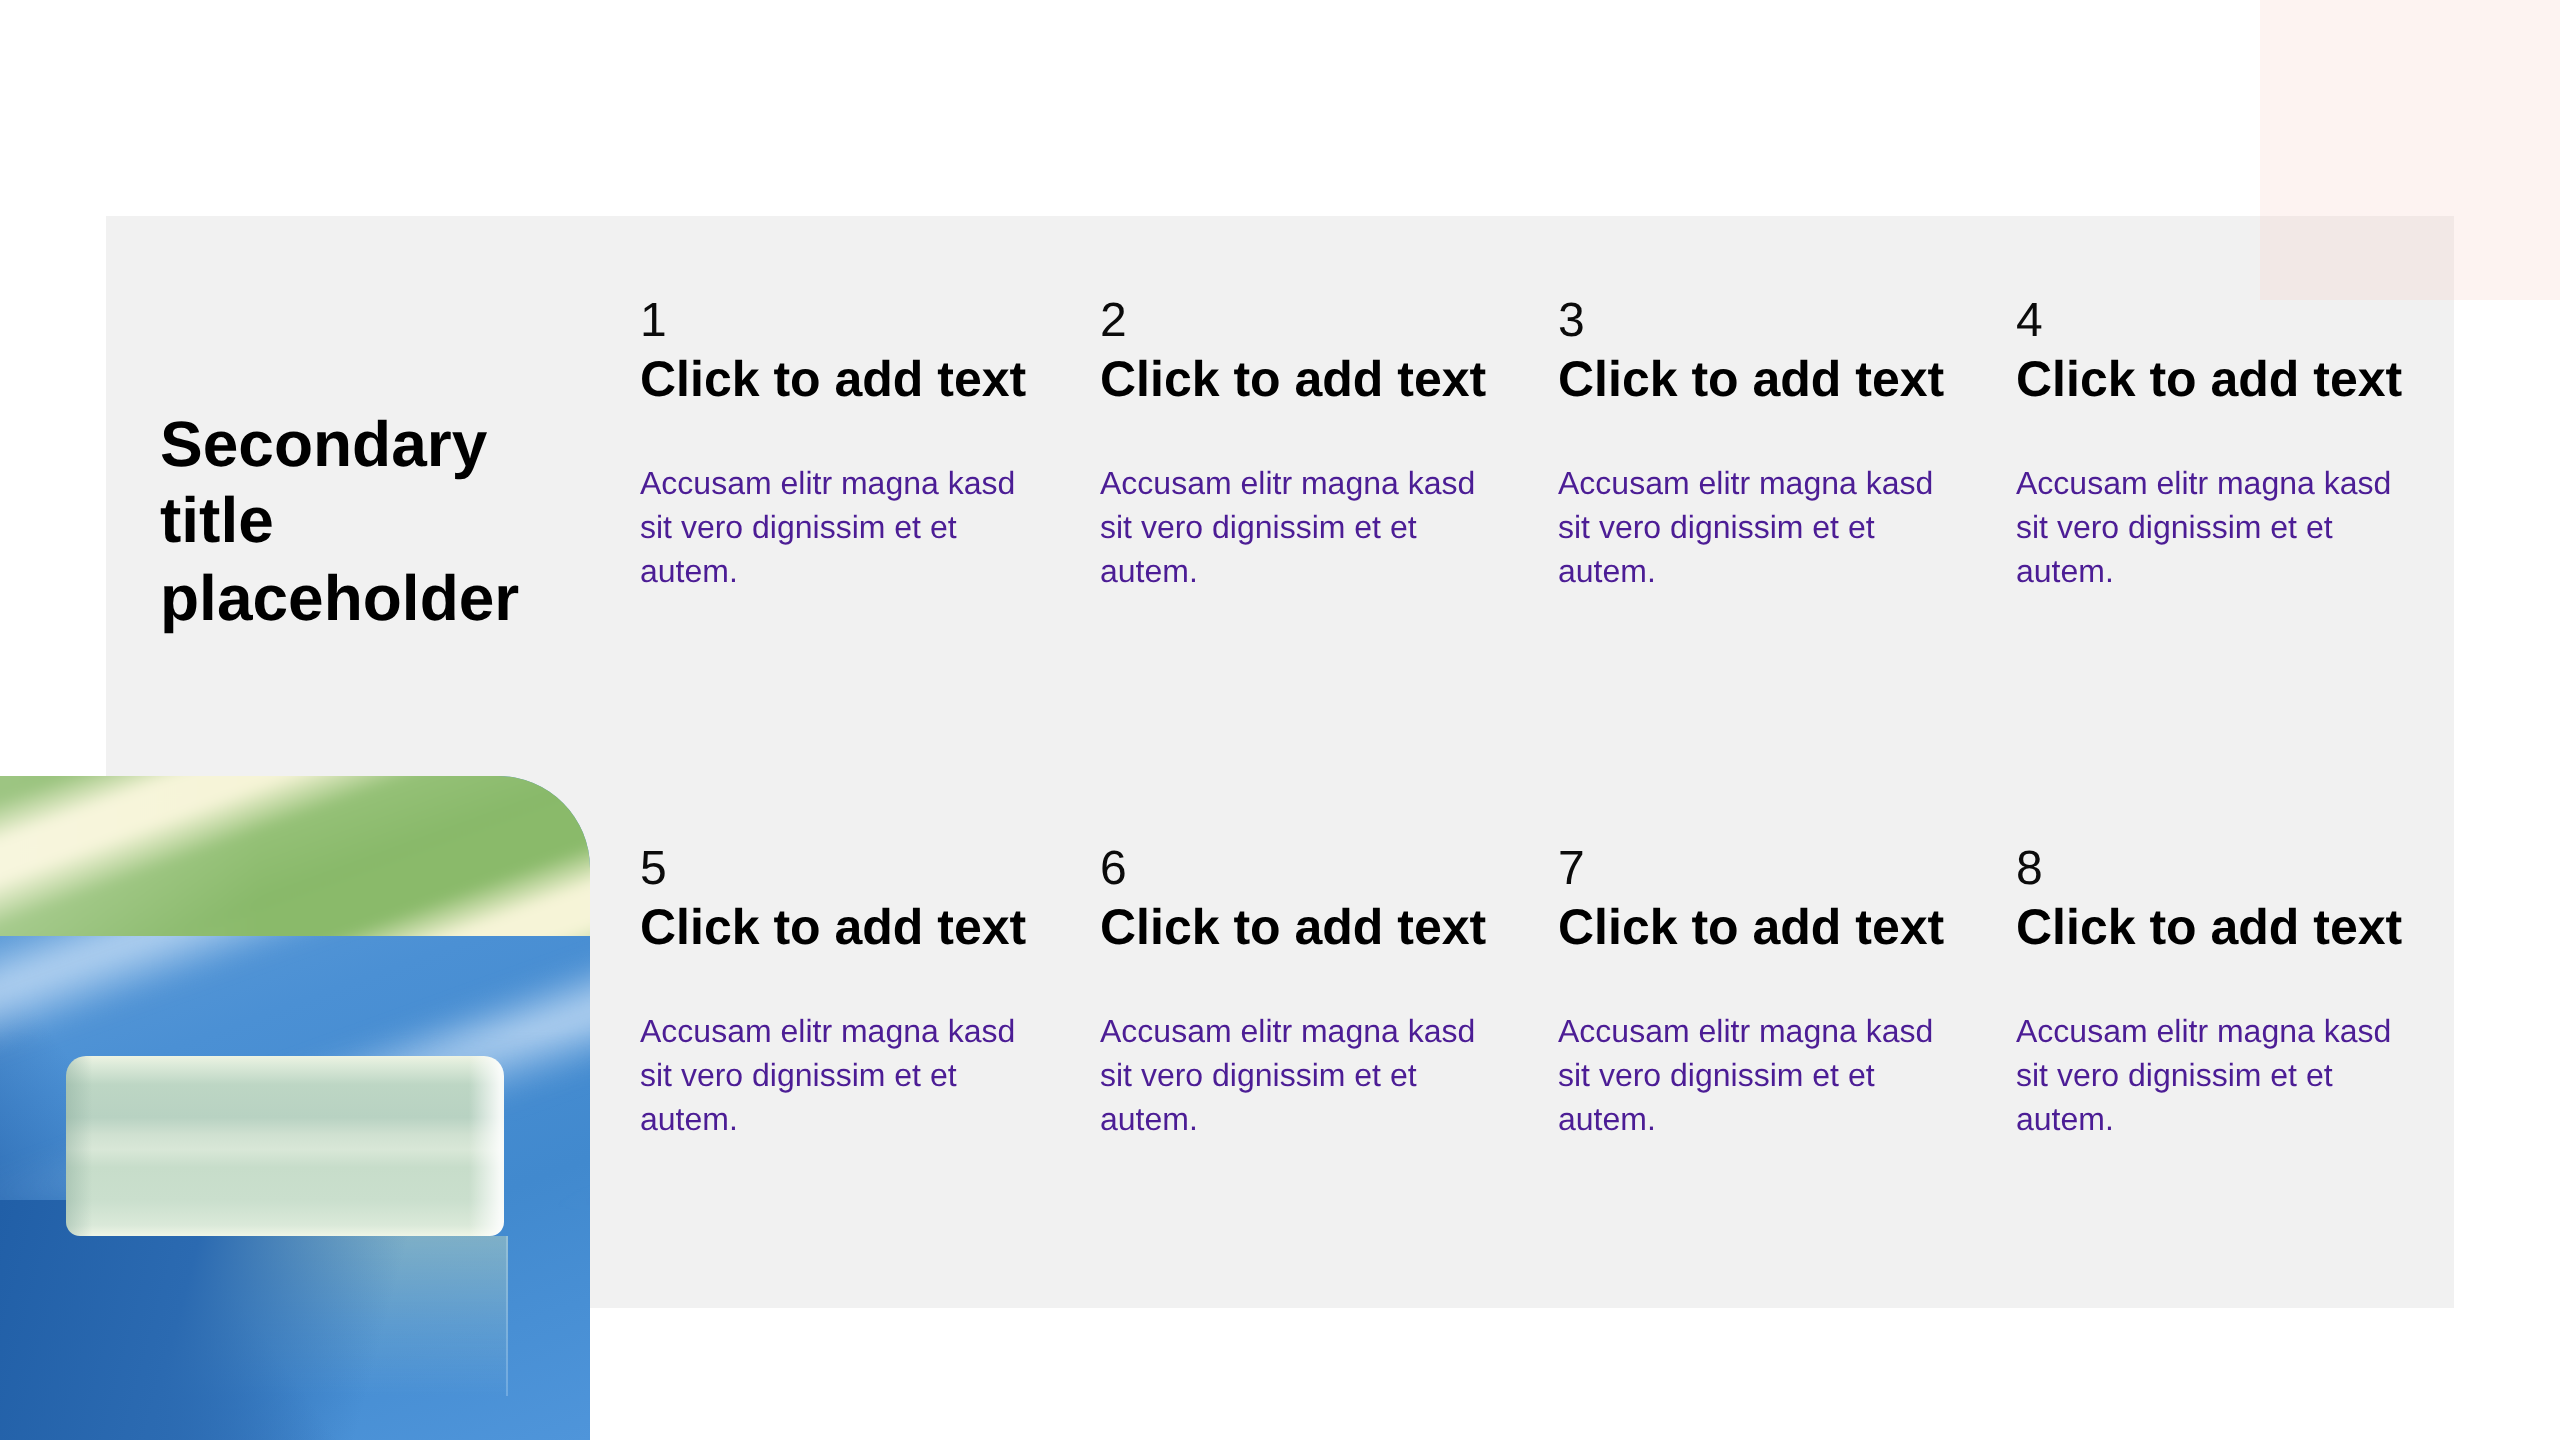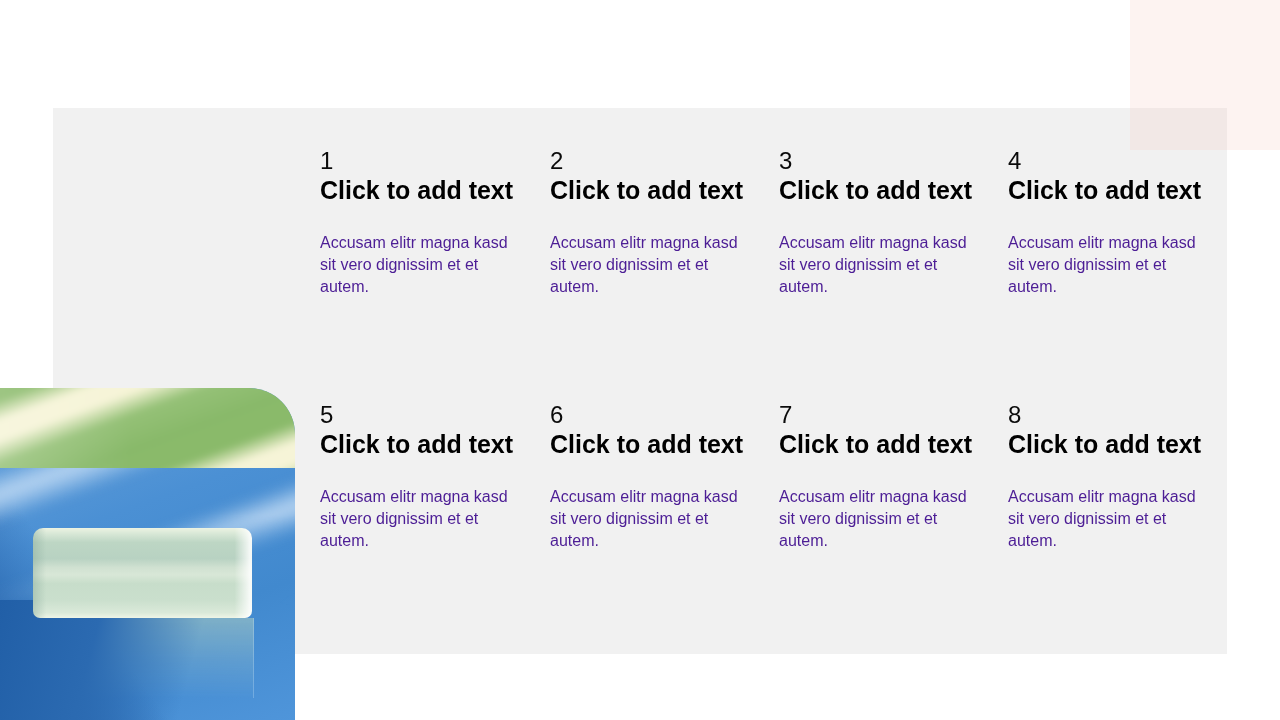--- a/index.html
+++ b/index.html
@@ -134,20 +134,21 @@
   }
 </style>
 </head>
 <body>
 
 <div class="accent-rect"></div>
 
 <div class="panel">
   <div class="panel-grid">
 
+    <div class="title-cell">Secondary title placeholder</div>
 
     <div class="item" style="grid-column:2;grid-row:1;">
       <div class="item-number">1</div>
       <div class="item-heading">Click to add text</div>
       <div class="item-body">Accusam elitr magna kasd sit vero dignissim et et autem.</div>
     </div>
 
     <div class="item" style="grid-column:3;grid-row:1;">
       <div class="item-number">2</div>
       <div class="item-heading">Click to add text</div>

